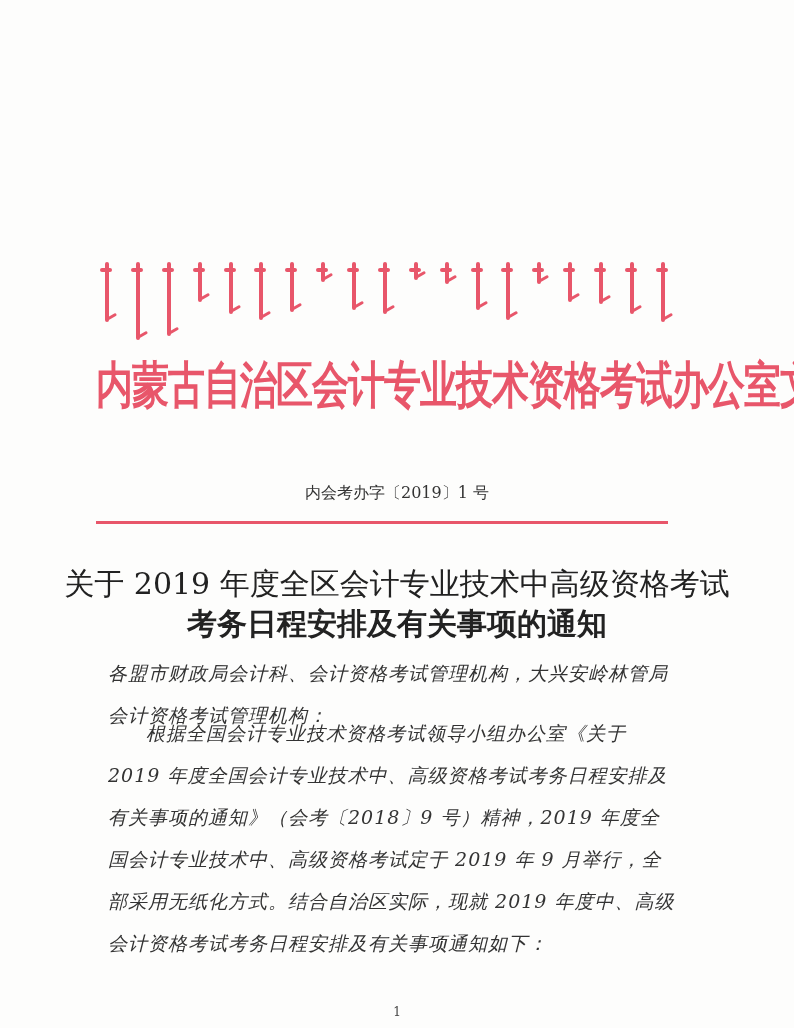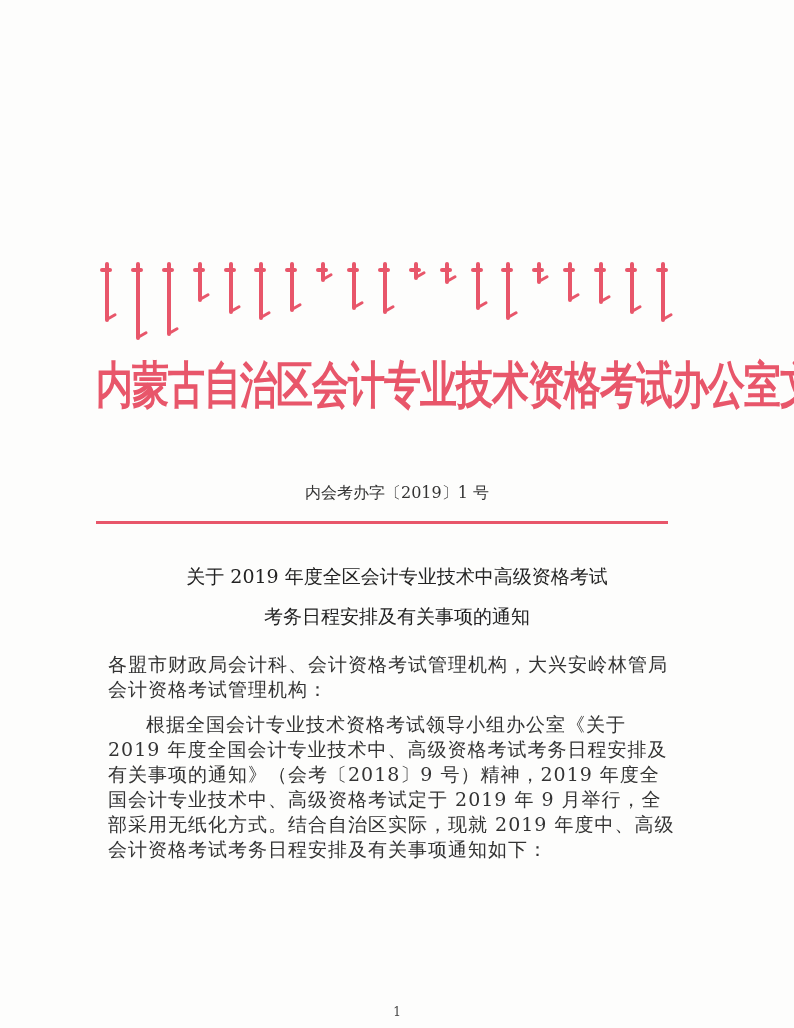--- a/index.html
+++ b/index.html
@@ -7,24 +7,24 @@
        font-family:"DejaVu Serif","Liberation Serif",serif;color:#2a2a2a;}
   .mongol{position:absolute;top:262px;left:105px;width:560px;height:80px;display:flex;justify-content:space-between;}
   .mongol span{display:block;width:4px;background:#e8566a;border-radius:2px;position:relative;}
   .mongol span::before{content:"";position:absolute;left:-5px;top:6px;width:12px;height:4px;background:#e8566a;border-radius:2px;}
   .mongol span::after{content:"";position:absolute;left:2px;bottom:4px;width:10px;height:3px;background:#e8566a;border-radius:2px;transform:rotate(-30deg);}
   .header-title{position:absolute;top:352px;left:96px;width:600px;text-align:center;color:#e8566a;
        font-family:"DejaVu Sans","Liberation Sans",sans-serif;font-weight:bold;font-size:37px;letter-spacing:-1px;
        transform:scaleY(1.35);transform-origin:top center;white-space:nowrap;}
   .docno{position:absolute;top:483px;left:0;width:794px;text-align:center;font-size:16px;color:#333;}
   .redline{position:absolute;top:521px;left:96px;width:572px;height:3px;background:#e8566a;}
-  .title{position:absolute;left:0;width:794px;text-align:center;font-size:19px;color:#222;}
+  .title{position:absolute;left:0;width:794px;text-align:center;font-size:30px;color:#222;}
   .t1{top:564px;}
-  .t2{top:604px;}
-  .para{position:absolute;left:108px;width:570px;font-size:19px;line-height:25px;color:#333;letter-spacing:1px;}
+  .t2{top:604px;font-weight:bold;}
+  .para{position:absolute;left:108px;width:570px;font-size:19px;line-height:42px;color:#333;letter-spacing:1px;font-style:italic;}
   .p1{top:652px;}
   .p2{top:712px;text-indent:38px;}
   .pagenum{position:absolute;top:1005px;left:0;width:794px;text-align:center;font-size:12px;color:#444;}
 </style>
 </head>
 <body>
 
 <div class="mongol">
   <span style="height:60px"></span>
     <span style="height:78px"></span>

